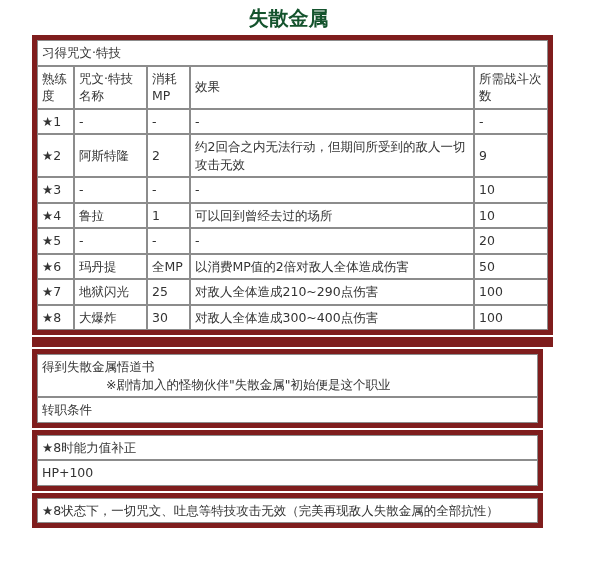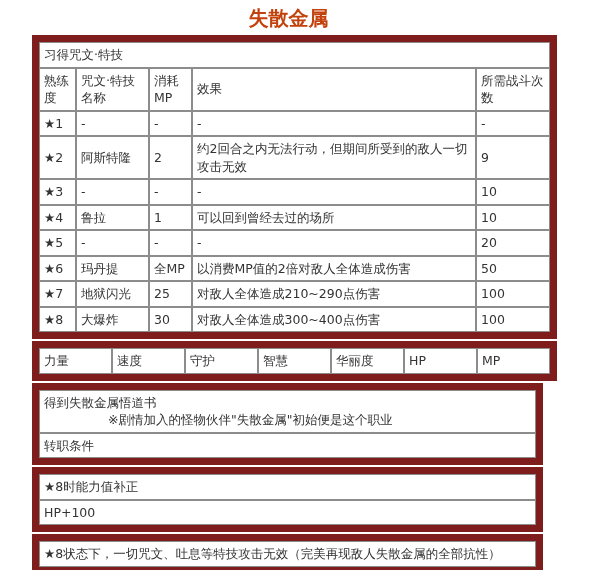--- a/index.html
+++ b/index.html
@@ -13,29 +13,29 @@
     color: #333333;
   }
   .page {
     padding-top: 4px;
     padding-left: 32px;
     width: 513px;
   }
   h1.title {
     font-size: 20px;
     font-weight: bold;
-    color: #c2410c;
+    color: #14532d;
     text-align: center;
     margin: 2px 0 5px 0;
     line-height: 24px;
   }
   table.sec {
     border-collapse: separate;
     border-spacing: 0;
-    border: 7px solid #7f1d1d;
+    border: 5px solid #7f1d1d;
     table-layout: fixed;
     width: 511px;
     background: #7dd3fc;
     margin: 0 0 2px 0;
   }
   table.sec td {
     border: 1px solid #8c8c8c;
     padding: 3px 4px;
     font-size: 12.5px;
     line-height: 1.4;
@@ -140,29 +140,20 @@
     <colgroup>
       <col style="width:73px">
         <col style="width:73px">
         <col style="width:73px">
         <col style="width:73px">
         <col style="width:73px">
         <col style="width:73px">
         <col style="width:73px">
     </colgroup>
     <tbody>
-      <tr id="stats-header-row">
-          <td>力量</td>
-          <td>速度</td>
-          <td>守护</td>
-          <td>智慧</td>
-          <td>华丽度</td>
-          <td>HP</td>
-          <td>MP</td>
-        </tr>
     </tbody>
   </table>
 
   <table class="sec">
     <tbody>
       <tr>
         <td>
           <div>得到失散金属悟道书</div>
           <div class="indent">※剧情加入的怪物伙伴"失散金属"初始便是这个职业</div>
         </td>

